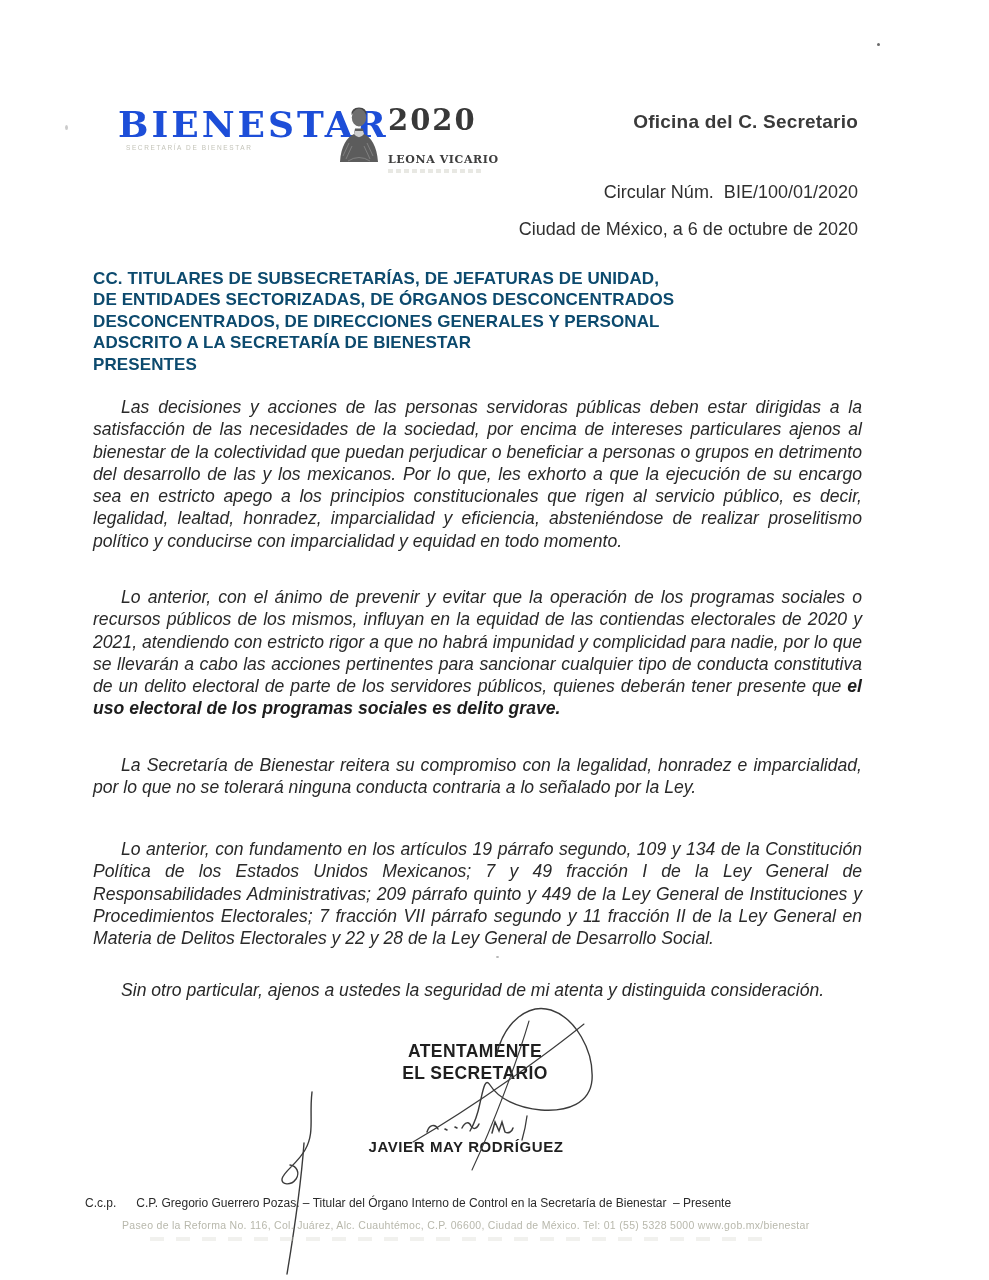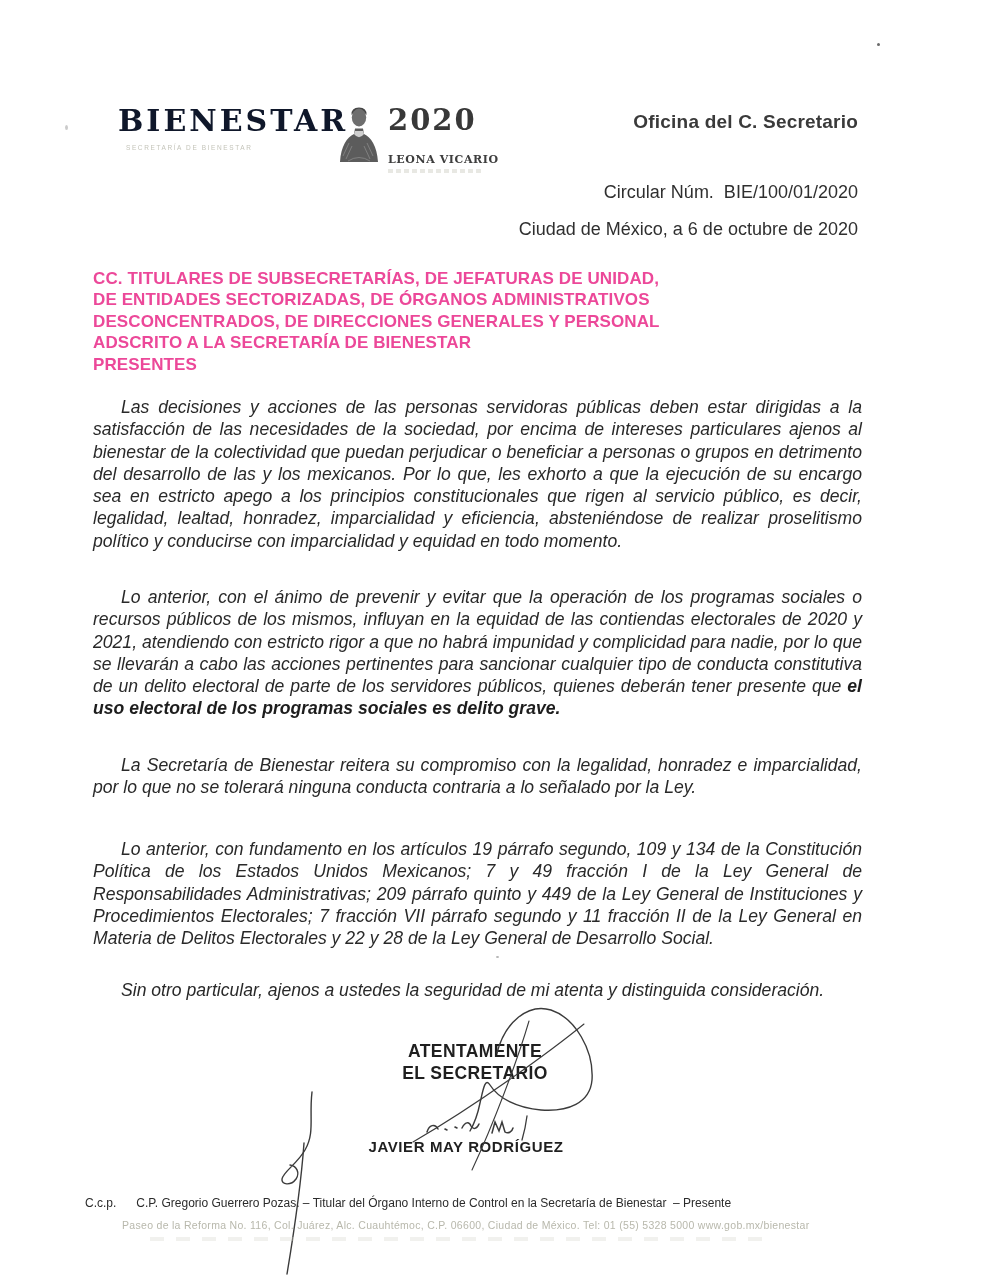--- a/index.html
+++ b/index.html
@@ -9,22 +9,22 @@
     background:#ffffff;
     font-family:"Liberation Sans", sans-serif;
     color:#262626;
     overflow:hidden;
     margin:0 auto;
   }
   
   .brand{
     position:absolute;left:118px;top:103px;
     font-family:"DejaVu Serif", serif;
-    font-weight:bold;font-size:30px;letter-spacing:3px;
-    color:#0f172a;
+    font-weight:bold;font-size:36px;letter-spacing:3px;
+    color:#1d4ed8;
   }
   .brand-sub{
     position:absolute;left:126px;top:144px;
     font-size:6.5px;letter-spacing:1.6px;color:#c4c4ba;
     filter:blur(.4px);
   }
   .logo{position:absolute;left:334px;top:104px;display:flex;align-items:flex-start;}
   .logo svg{display:block;}
   .logo-text{margin-left:6px;padding-top:1px;}
   .logo-year{
@@ -49,21 +49,21 @@
   .circular,.dateline{
     position:absolute;right:131px;
     font-size:18px;color:#2f2f2f;white-space:pre;
   }
   .circular{top:182px;}
   .dateline{top:219px;}
   
   .addressee{
     position:absolute;left:93px;top:268px;
     font-weight:bold;font-size:17px;line-height:21.4px;
-    color:#ec4899;letter-spacing:.1px;white-space:nowrap;
+    color:#0c4a6e;letter-spacing:.1px;white-space:nowrap;
   }
   
   .body{
     position:absolute;left:93px;width:769px;margin:0;
     font-size:17.6px;line-height:22.3px;
     text-align:justify;color:#292929;
     text-indent:28px;
     font-style:italic;
   }
   .p1{top:396px;}
@@ -138,21 +138,21 @@
     </div>
   </div>
 
   <div class="office">Oficina del C. Secretario</div>
 
   <div class="circular">Circular Núm.  BIE/100/01/2020</div>
   <div class="dateline">Ciudad de México, a 6 de octubre de 2020</div>
 
   <div class="addressee">
     <div>CC. TITULARES DE SUBSECRETARÍAS, DE JEFATURAS DE UNIDAD,</div>
-    <div>DE ENTIDADES SECTORIZADAS, DE ÓRGANOS ADMINISTRATIVOS</div>
+    <div>DE ENTIDADES SECTORIZADAS, DE ÓRGANOS DESCONCENTRADOS</div>
     <div>DESCONCENTRADOS, DE DIRECCIONES GENERALES Y PERSONAL</div>
     <div>ADSCRITO A LA SECRETARÍA DE BIENESTAR</div>
     <div>PRESENTES</div>
   </div>
 
   <p class="body p1">Las decisiones y acciones de las personas servidoras públicas deben estar dirigidas a la satisfacción de las necesidades de la sociedad, por encima de intereses particulares ajenos al bienestar de la colectividad que puedan perjudicar o beneficiar a personas o grupos en detrimento del desarrollo de las y los mexicanos. Por lo que, les exhorto a que la ejecución de su encargo sea en estricto apego a los principios constitucionales que rigen al servicio público, es decir, legalidad, lealtad, honradez, imparcialidad y eficiencia, absteniéndose de realizar proselitismo político y conducirse con imparcialidad y equidad en todo momento.</p>
   <p class="body p2"><span>Lo anterior, con el ánimo de prevenir y evitar que la operación de los programas sociales o recursos públicos de los mismos, influyan en la equidad de las contiendas electorales de 2020 y 2021, atendiendo con estricto rigor a que no habrá impunidad y complicidad para nadie, por lo que se llevarán a cabo las acciones pertinentes para sancionar cualquier tipo de conducta constitutiva de un delito electoral de parte de los servidores públicos, quienes deberán tener presente que</span> <b>el uso electoral de los programas sociales es delito grave.</b></p>
   <p class="body p3">La Secretaría de Bienestar reitera su compromiso con la legalidad, honradez e imparcialidad, por lo que no se tolerará ninguna conducta contraria a lo señalado por la Ley.</p>
   <p class="body p4">Lo anterior, con fundamento en los artículos 19 párrafo segundo, 109 y 134 de la Constitución Política de los Estados Unidos Mexicanos; 7 y 49 fracción I de la Ley General de Responsabilidades Administrativas; 209 párrafo quinto y 449 de la Ley General de Instituciones y Procedimientos Electorales; 7 fracción VII párrafo segundo y 11 fracción II de la Ley General en Materia de Delitos Electorales y 22 y 28 de la Ley General de Desarrollo Social.</p>
   <p class="body p5">Sin otro particular, ajenos a ustedes la seguridad de mi atenta y distinguida consideración.</p>

